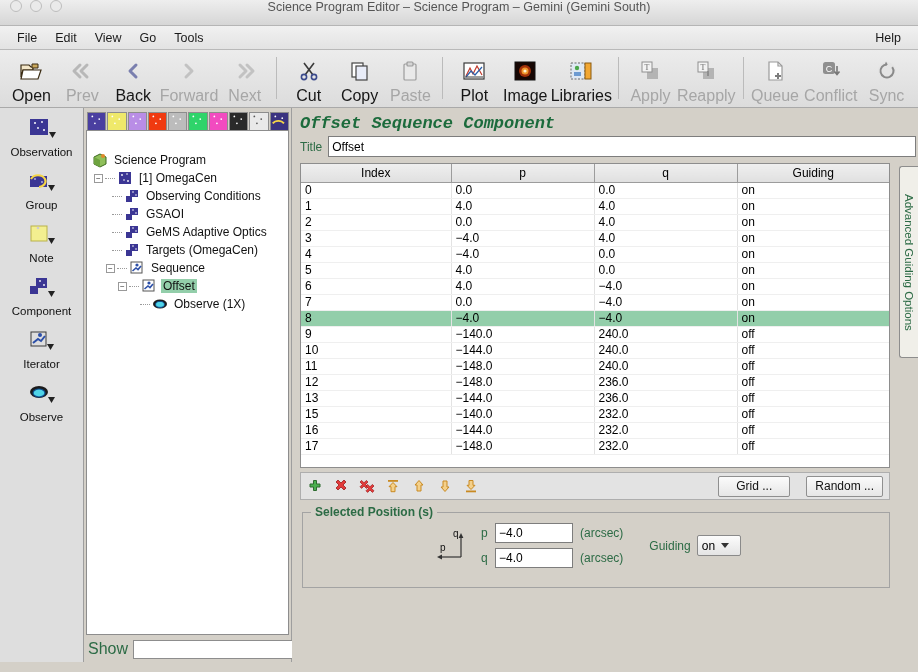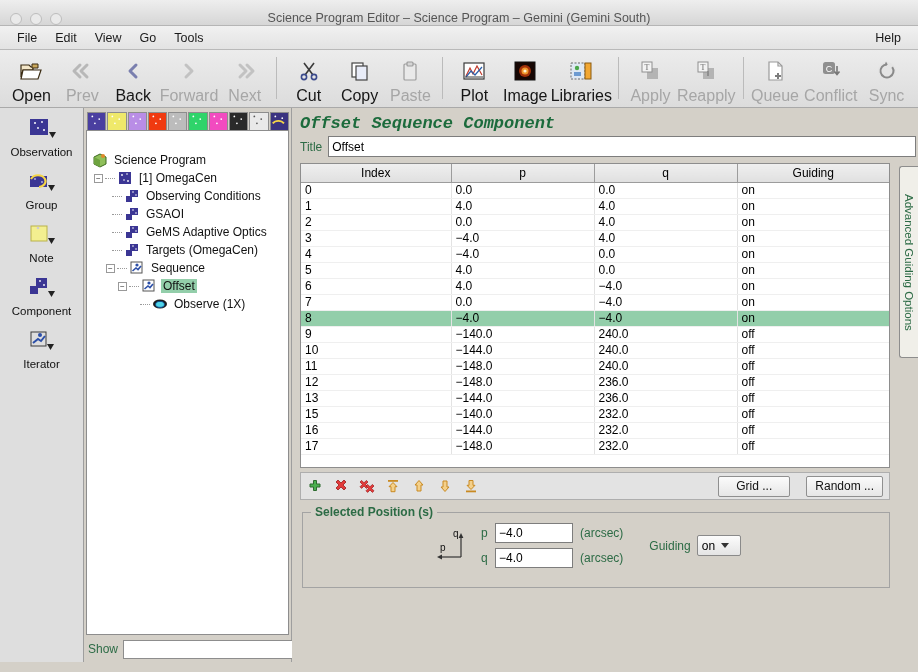--- a/index.html
+++ b/index.html
@@ -16,21 +16,21 @@
     width: 918px; height: 672px;
     background: #d4d0c8;
     display: flex; flex-direction: column;
   }
 
   
   .titlebar {
     height: 26px; flex: 0 0 26px;
     background: linear-gradient(to bottom, #eeeeee 0%, #e2e2e2 50%, #d6d6d6 100%);
     border-bottom: 1px solid #b5b5b5;
-    display: flex; align-items: flex-end;
+    display: flex; align-items: flex-start;
     position: relative;
   }
   .traffic { display: flex; gap: 8px; padding-left: 10px; }
   .tl-dot {
     width: 12px; height: 12px; border-radius: 50%;
     background: #eaeaea; border: 1px solid #bdbdbd;
   }
   .title-text {
     position: absolute; left: 0; right: 0; text-align: center;
     font-size: 12.5px; color: #555; pointer-events: none;
@@ -131,21 +131,21 @@
   .tnode .dots {
     width: 10px; border-top: 1px dotted #9a9a9a; height: 1px; margin-right: 2px;
   }
   .tnode .tico { width: 16px; height: 16px; margin-right: 4px; flex: 0 0 16px; }
   .tnode .tlbl { padding: 0 2px; }
   .tnode .tlbl.sel { background: #93ceaa; }
   .showrow {
     height: 22px; flex: 0 0 22px;
     display: flex; align-items: center; margin-top: 3px;
   }
-  .showlbl { color: #2c6b45; font-size: 12px; padding: 0 5px 0 2px; }
+  .showlbl { color: #2c6b45; font-size: 16px; padding: 0 5px 0 2px; }
   .showfield {
     flex: 1; height: 19px; background: #fff;
     border: 1px solid #8d8d8d;
   }
 
   
   .editor {
     flex: 1; min-width: 0;
     background: #d4d0c8;
     padding: 4px 2px 2px 6px;
@@ -546,20 +546,31 @@
           <svg width="30" height="24" viewBox="0 0 30 24">
             <rect x="4" y="3" width="15" height="14" fill="none" stroke="#3a3a3a" stroke-width="1"></rect>
             <circle cx="13" cy="6" r="2" fill="#2c4fa8"></circle>
             <path d="M6 14l5-4 3 2 4-5" stroke="#2c4fa8" stroke-width="2" fill="none"></path>
             <polygon points="20,15 27,15 23.5,21" fill="#222"></polygon>
           </svg>
         </div>
         <div class="pal-lbl">Iterator</div>
       </div>
 
+      <div class="pal-item">
+        <div class="pal-ic">
+          <svg width="30" height="24" viewBox="0 0 30 24">
+            <ellipse cx="12" cy="10" rx="9" ry="6" fill="#1b1b1b"></ellipse>
+            <ellipse cx="12" cy="11" rx="6" ry="4" fill="#4fd4e8"></ellipse>
+            <ellipse cx="12" cy="11" rx="6" ry="4" fill="none" stroke="#0d4a8c" stroke-width="1.2"></ellipse>
+            <polygon points="21,15 28,15 24.5,21" fill="#222"></polygon>
+          </svg>
+        </div>
+        <div class="pal-lbl">Observe</div>
+      </div>
 
     </div>
 
     <div class="treepanel">
 
       <div class="colortabs">
         <div class="ctab" style="background:#4a3fa0">
           <svg class="stars" viewBox="0 0 20 18">
               <circle cx="5" cy="4" r="1" fill="#fff"></circle>
               <circle cx="13" cy="7" r="1" fill="#fff"></circle>

